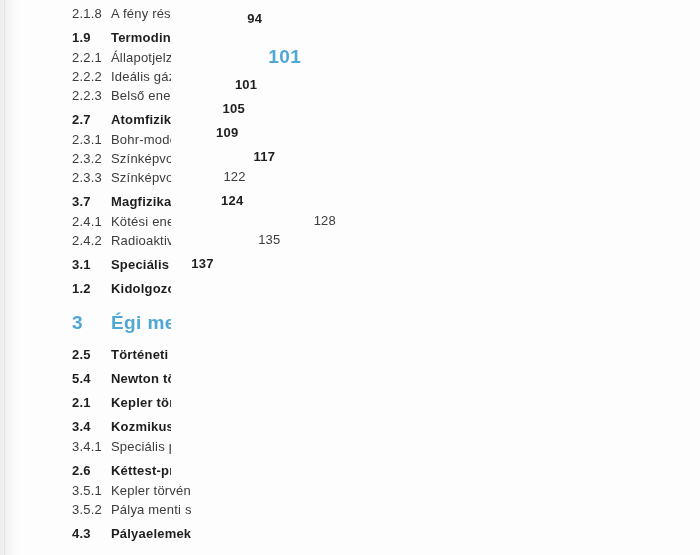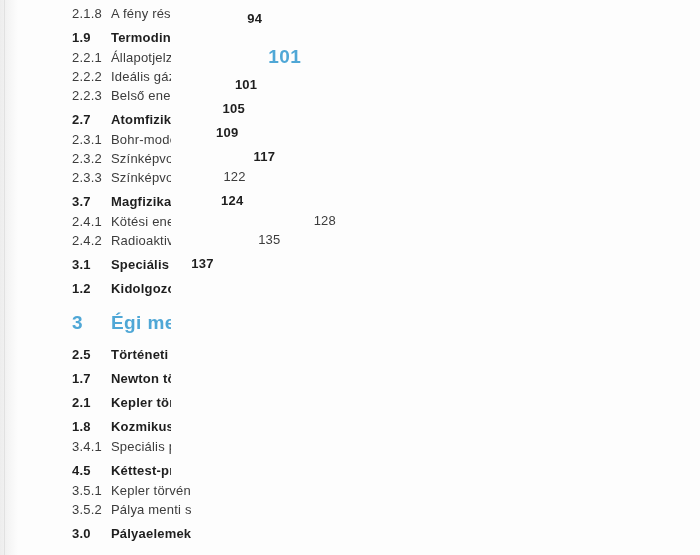--- a/index.html
+++ b/index.html
@@ -177,61 +177,61 @@
     <span class="dots"></span>
     <span class="page">101</span>
   </div>
       <div class="row section">
     <span class="num">2.5</span>
     <span class="title">Történeti áttekintés</span>
 
     <span class="page">101</span>
   </div>
       <div class="row section">
-    <span class="num">1.7</span>
+    <span class="num">5.4</span>
     <span class="title">Newton törvényei</span>
 
     <span class="page">105</span>
   </div>
       <div class="row section">
     <span class="num">2.1</span>
     <span class="title">Kepler törvényei</span>
 
     <span class="page">109</span>
   </div>
       <div class="row section">
-    <span class="num">1.8</span>
+    <span class="num">3.4</span>
     <span class="title">Kozmikus sebességek</span>
 
     <span class="page">117</span>
   </div>
       <div class="row sub">
     <span class="num">3.4.1</span>
     <span class="title">Speciális pályák</span>
     <span class="dots"></span>
     <span class="page">122</span>
   </div>
       <div class="row section">
-    <span class="num">4.5</span>
+    <span class="num">2.6</span>
     <span class="title">Kéttest-probléma</span>
 
     <span class="page">124</span>
   </div>
       <div class="row sub">
     <span class="num">3.5.1</span>
     <span class="title">Kepler törvényeinek levezetése</span>
     <span class="dots"></span>
     <span class="page">128</span>
   </div>
       <div class="row sub">
     <span class="num">3.5.2</span>
     <span class="title">Pálya menti sebesség</span>
     <span class="dots"></span>
     <span class="page">135</span>
   </div>
       <div class="row section">
-    <span class="num">3.0</span>
+    <span class="num">4.3</span>
     <span class="title">Pályaelemek</span>
 
     <span class="page">137</span>
   </div>
     </div>
 </div>
 
 </body></html>

